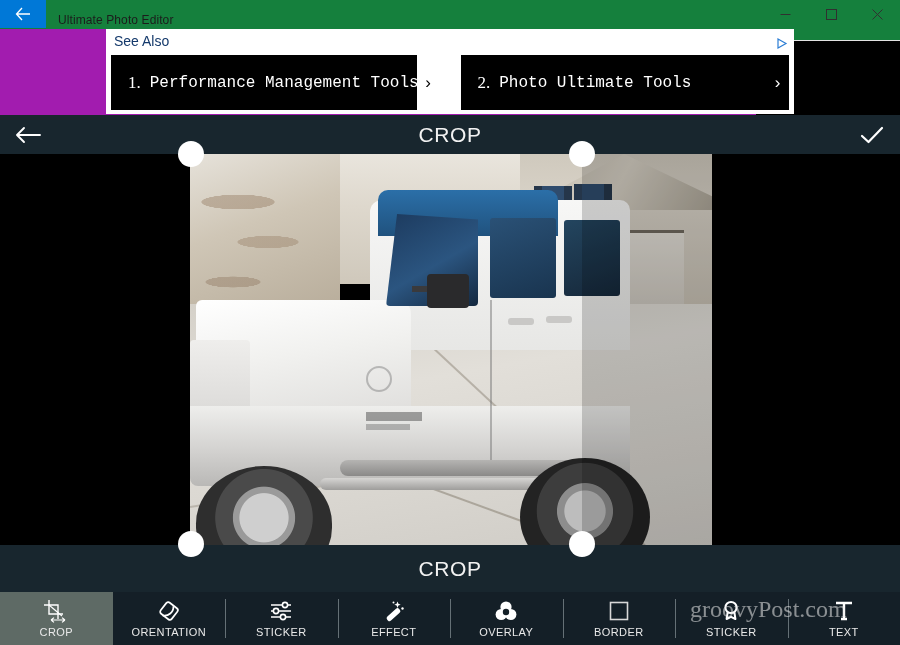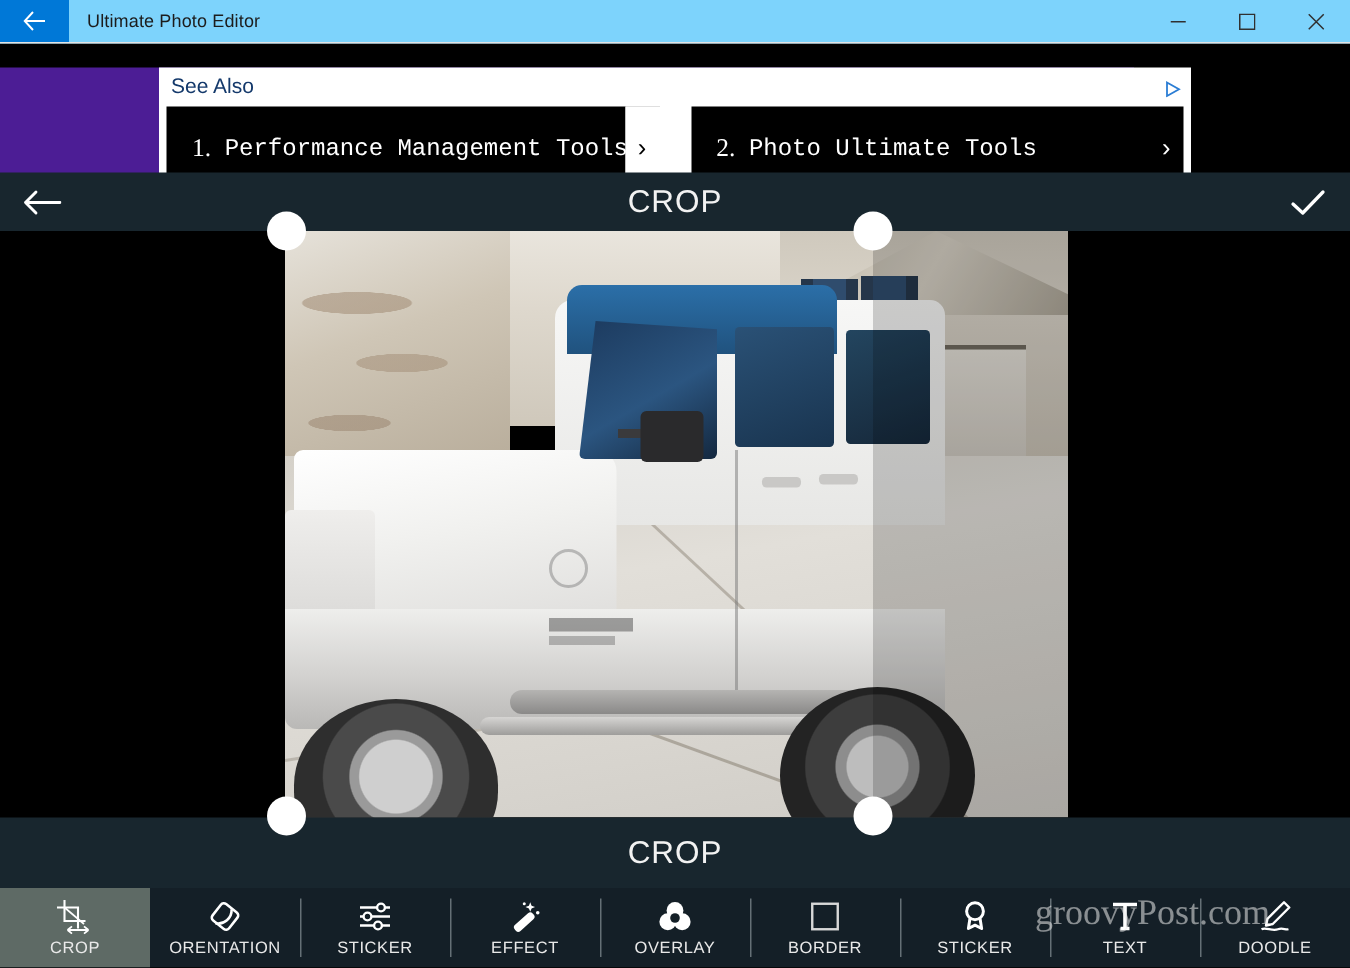--- a/index.html
+++ b/index.html
@@ -11,22 +11,22 @@
   }
   #app {
     position: relative;
     width: 900px; height: 645px;
     background: #000;
   }
 
   
   .titlebar {
     position: absolute; left: 0; top: 0;
-    width: 900px; height: 29px;
-    background: #7dd3fc;
+    width: 900px; height: 41px;
+    background: #15803d;
     border-bottom: 1px solid #e4e4e4;
     display: flex; align-items: stretch;
   }
   .tb-back {
     width: 46px; height: 28px;
     background: #0078d7;
     display: flex; align-items: center; justify-content: center;
     cursor: pointer;
   }
   .tb-back svg { display:block; }
@@ -45,22 +45,21 @@
     display: flex; align-items: center; justify-content: center;
     cursor: pointer;
     color: #303030;
   }
   .tb-btn svg { display:block; }
 
   
   .adwrap {
     position: absolute; left: 0; top: 29px;
     width: 756px; height: 86px;
-    background: #4c1d95;
-    margin-top: 16px;
+    background: #a21caf;
   }
   .adcard {
     position: absolute; left: 106px; top: 0;
     width: 688px; height: 85px;
     background: #ffffff;
     overflow: hidden;
   }
   .ad-head {
     position: absolute; left: 8px; top: 4px;
     font-size: 14px; color: #14396b;
@@ -599,26 +598,17 @@
 
     <div class="tool">
       <span class="ico">
         <svg width="24" height="24" viewBox="0 0 24 24" aria-hidden="true">
           <path d="M4 4 H20 M12 4 V20 M9 20 H15" stroke="#fff" stroke-width="2.4" fill="none"></path>
         </svg>
       </span>
       <span class="lbl">TEXT</span>
     </div>
 
-    <div class="tool">
-      <span class="ico">
-        <svg width="24" height="24" viewBox="0 0 24 24" aria-hidden="true">
-          <path d="M18 2.5 L21.5 6 L10.5 17 L6 18 L7 13.5 Z" fill="none" stroke="#fff" stroke-width="1.6" stroke-linejoin="round"></path>
-          <path d="M3 20.5 C6 19, 10 22, 14 20.5 C17 19.4, 19 21, 21 20.5" fill="none" stroke="#fff" stroke-width="1.5"></path>
-        </svg>
-      </span>
-      <span class="lbl">DOODLE</span>
-    </div>
   </div>
 
   <div class="watermark">groovyPost.com</div>
 
 </div>
 
 </body></html>

